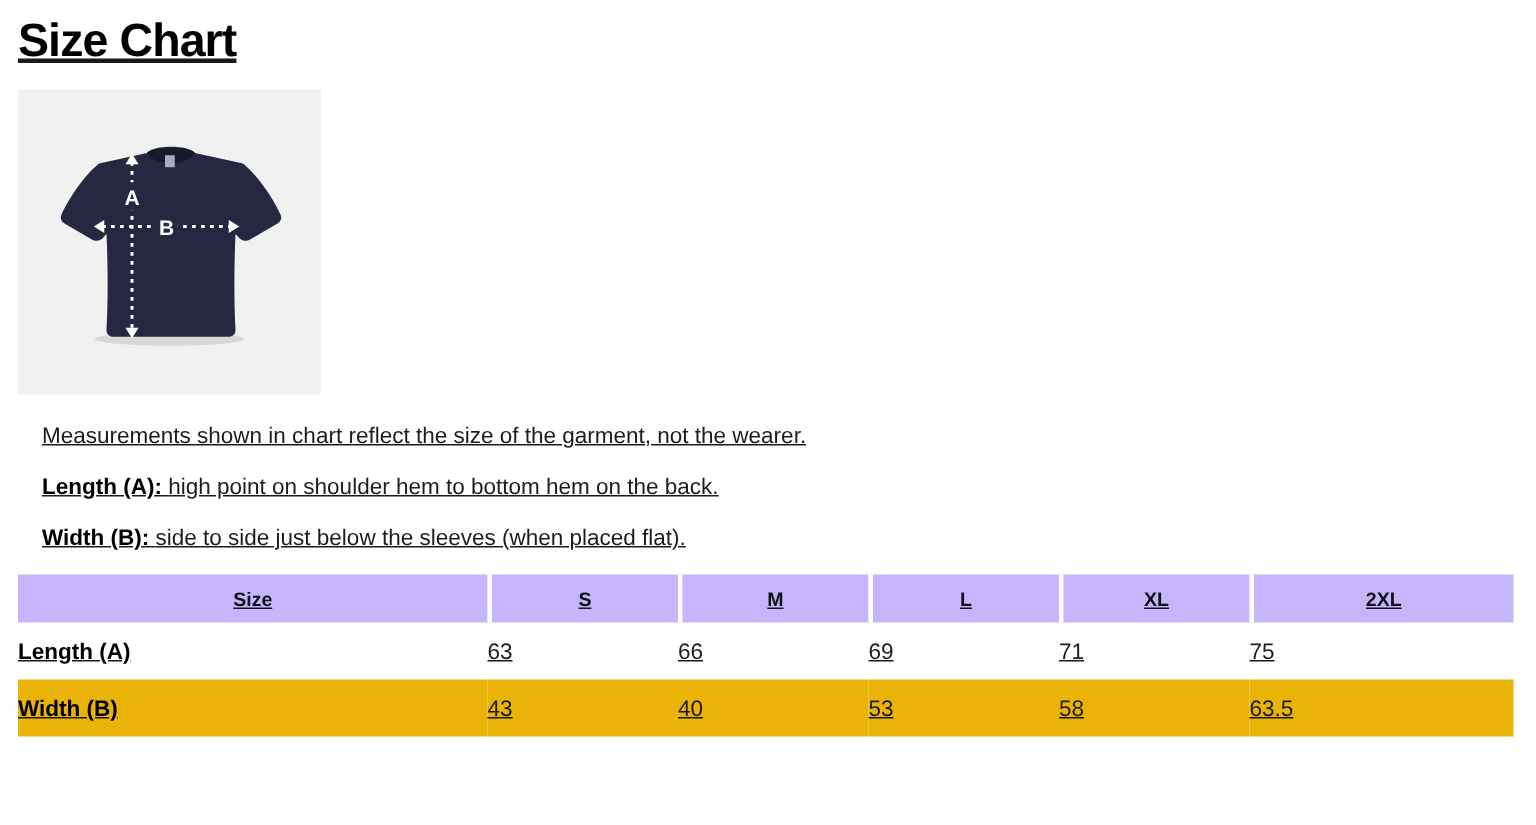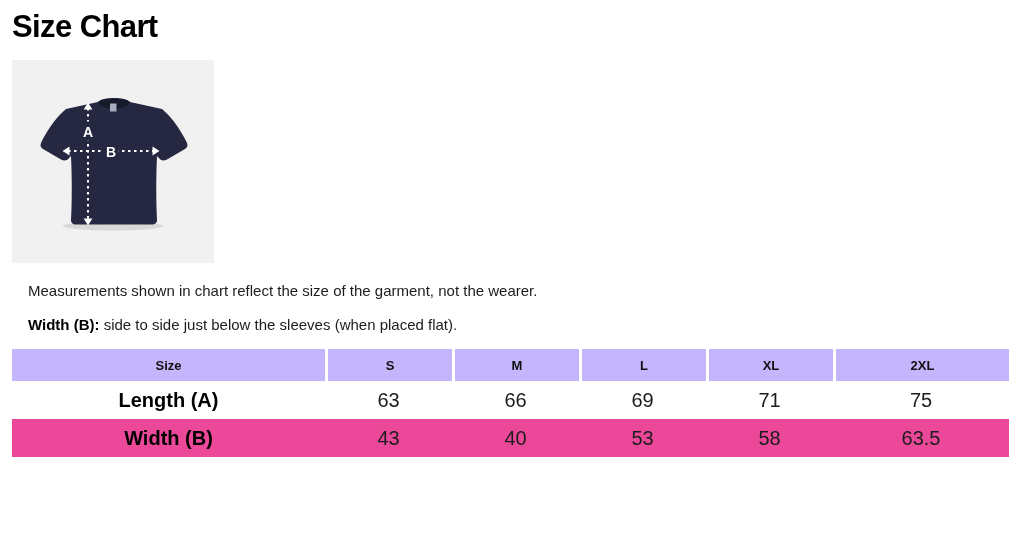--- a/index.html
+++ b/index.html
@@ -5,21 +5,21 @@
   * { box-sizing: border-box; }
   html, body { margin: 0; padding: 0; }
   body {
     width: 1024px;
     height: 550px;
     background: #ffffff;
     font-family: "Liberation Sans", "DejaVu Sans", sans-serif;
     color: #1a1a1a;
     overflow: hidden;
   }
-  .page { padding: 8px 0 0 12px; }
+  .page { padding: 8px 0 0 12px; text-decoration: underline; }
 
   h1.page-title {
     margin: 0 0 15px 0;
     font-size: 31px;
     line-height: 37px;
     font-weight: 900;
     letter-spacing: -0.6px;
     color: #000;
   }
 
@@ -52,28 +52,28 @@
     font-size: 13px;
     font-weight: 700;
     text-align: center;
     vertical-align: middle;
     color: #111;
     padding: 0;
   }
   .size-table th + th { border-left: 3px solid #ffffff; }
   .size-table td {
     height: 38px;
-    text-align: center;
+    text-align: left;
     vertical-align: middle;
-    font-size: 20px;
+    font-size: 15px;
     color: #1c1c1c;
     padding: 0;
   }
   .size-table td.row-label { font-weight: 700; color: #000; }
-  .size-table tr.alt td { background: #ec4899; }
+  .size-table tr.alt td { background: #eab308; }
 </style>
 </head>
 <body>
 
 <div class="page">
 
   <h1 class="page-title">Size Chart</h1>
 
   <div class="figure">
     <svg viewBox="0 0 202 203">
@@ -123,20 +123,21 @@
       <rect x="69.5" y="61.5" width="13" height="19" fill="#252840"></rect>
       <rect x="91.5" y="81.5" width="15" height="19" fill="#252840"></rect>
 
       <text x="76" y="76.5" text-anchor="middle" fill="#ffffff" font-size="14" font-weight="bold" font-family="Liberation Sans, sans-serif">A</text>
       <text x="99" y="96.5" text-anchor="middle" fill="#ffffff" font-size="14" font-weight="bold" font-family="Liberation Sans, sans-serif">B</text>
     </svg>
   </div>
 
   <p class="note"><span>Measurements shown in chart reflect the size of the garment, not the wearer.</span></p>
 
+  <p class="note"><strong>Length (A):</strong> <span>high point on shoulder hem to bottom hem on the back.</span></p>
 
   <p class="note"><strong>Width (B):</strong> <span>side to side just below the sleeves (when placed flat).</span></p>
 
 
   <table class="size-table">
     <colgroup>
       <col style="width:313px">
       <col style="width:127px">
       <col style="width:127px">
       <col style="width:127px">

